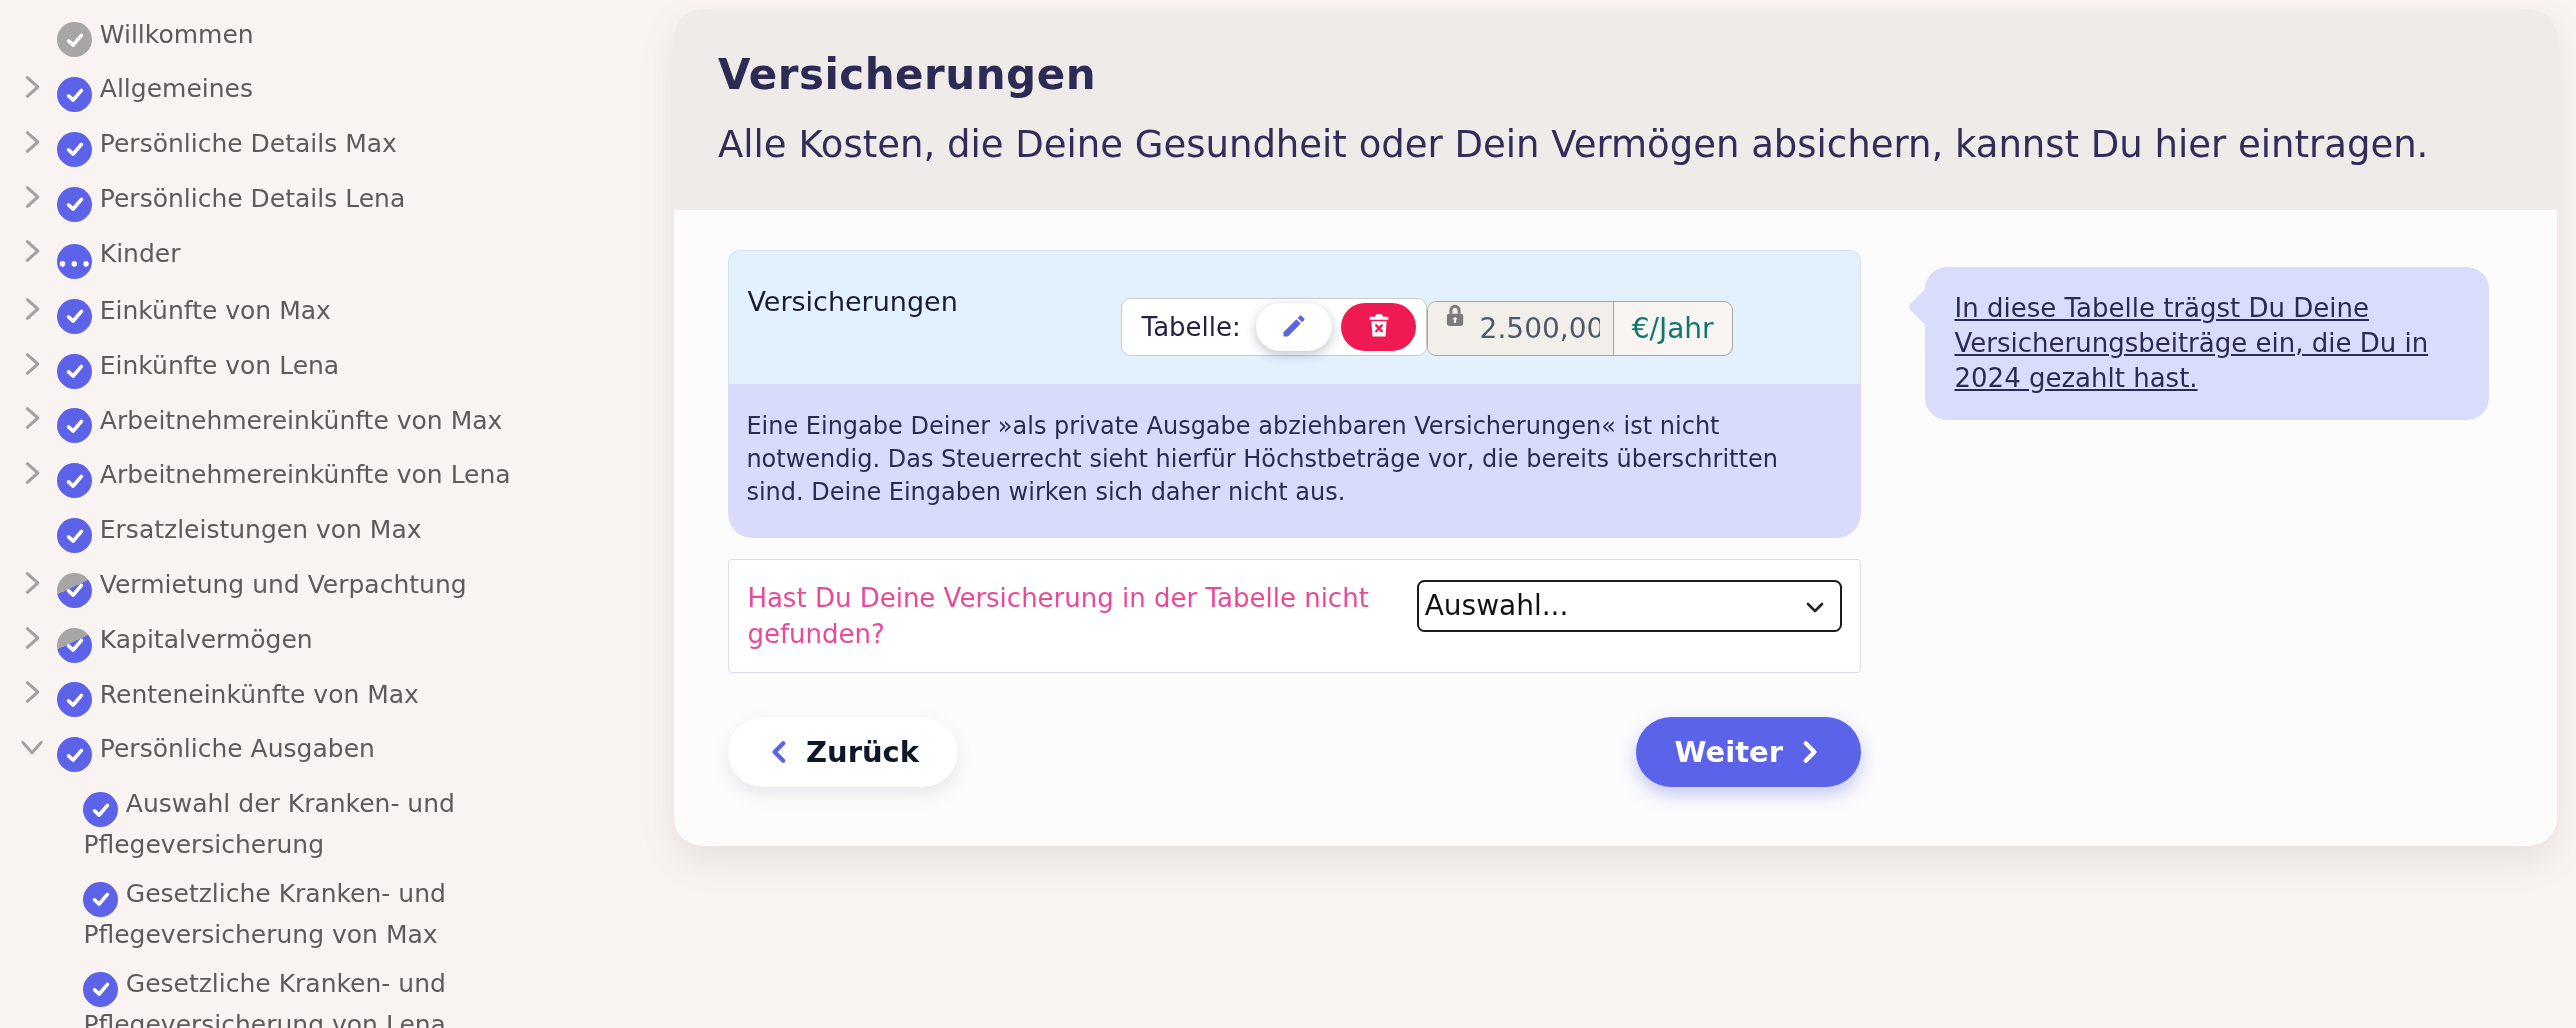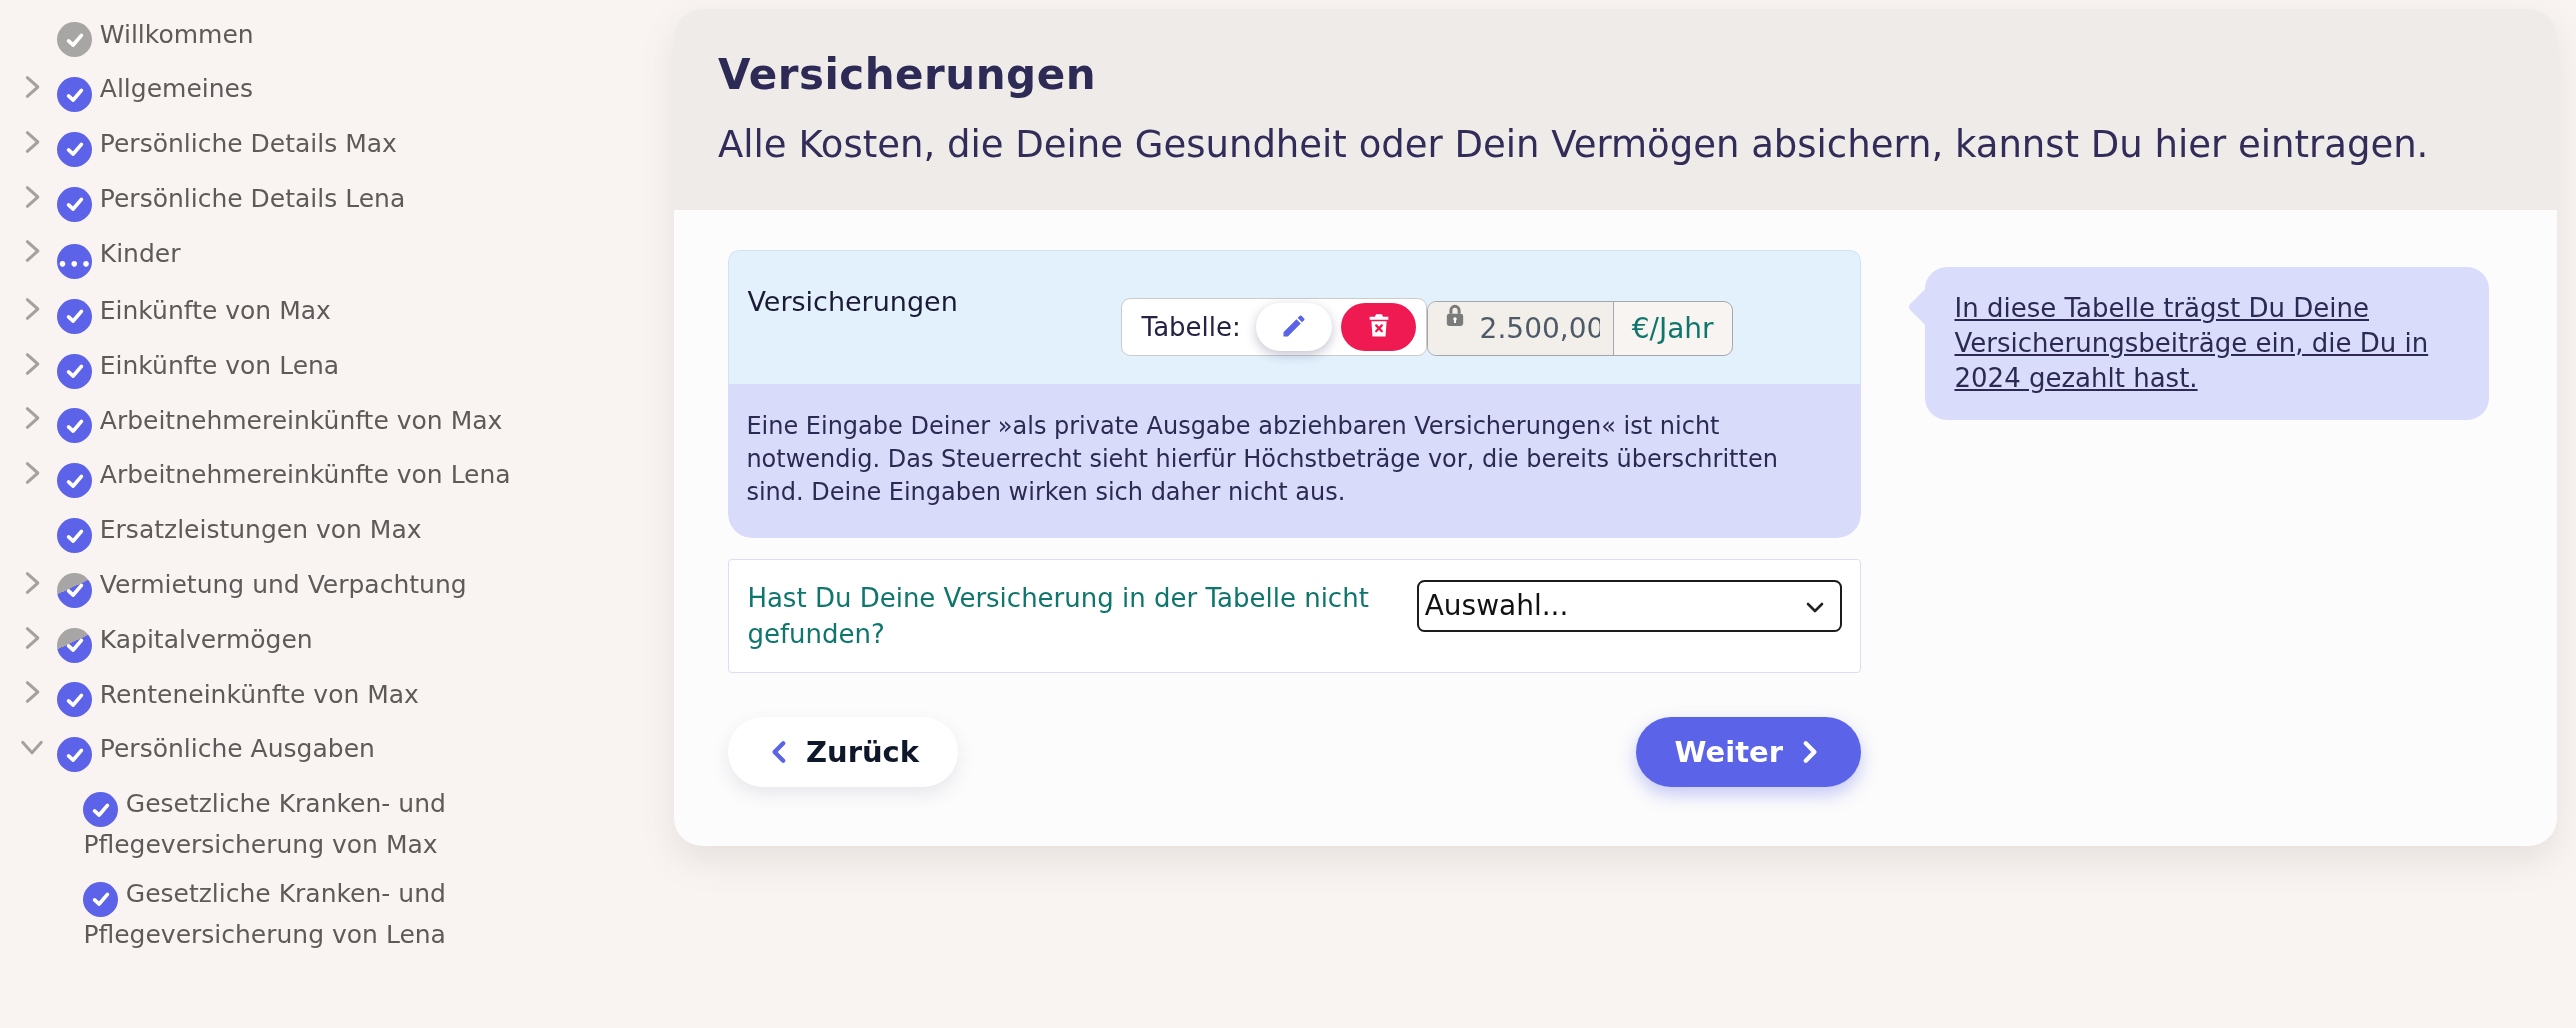--- a/index.html
+++ b/index.html
@@ -104,21 +104,21 @@
     background:#d8dcfa; border-radius:0 0 24px 24px;
     padding:26px 20px 28px 18.4px;
     font-size:24px; line-height:1.38; color:#2c2a52; max-width:1133px;
   }
 
   
   .question-box {
     margin-top:21px; background:#fff; border:1.8px solid #dcdcf6; border-radius:3.7px;
     padding:20px 18.4px 20px 18.4px; display:flex; align-items:flex-start;
   }
-  .question-text { font-size:26px; line-height:1.4; color:#0f766e; width:682px; }
+  .question-text { font-size:26px; line-height:1.4; color:#ec4899; width:682px; }
   .select-wrap {
     margin-left:auto; position:relative; width:433px; height:52px;
     border:2.8px solid #1b1b1b; border-radius:7.4px; background:#fff;
   }
   .select-wrap select {
     appearance:none; -webkit-appearance:none; width:100%; height:100%;
     border:none; background:transparent; font-family:inherit;
     font-size:28px; color:#111; padding:0 55px 0 6px; outline:none; cursor:pointer;
   }
   .select-chevron { position:absolute; right:13px; top:13px; pointer-events:none; }
@@ -258,20 +258,25 @@
   </div>
 
   <div class="nav-row lvl0">
     <span class="chev down"><svg viewBox="0 0 24 24">
             <polyline points="8 4 17 12 8 20"></polyline>
           </svg></span><span class="status done"><svg class="check" viewBox="0 0 24 24">
             <polyline points="5 13 10 17.5 19 7"></polyline>
           </svg></span><span class="nav-label">Persönliche Ausgaben</span>
   </div>
 
+  <div class="nav-row lvl1">
+    <span class="status done"><svg class="check" viewBox="0 0 24 24">
+            <polyline points="5 13 10 17.5 19 7"></polyline>
+          </svg></span><span class="nav-label">Auswahl der Kranken- und Pflegeversicherung</span>
+  </div>
 
   <div class="nav-row lvl1">
     <span class="status done"><svg class="check" viewBox="0 0 24 24">
             <polyline points="5 13 10 17.5 19 7"></polyline>
           </svg></span><span class="nav-label">Gesetzliche Kranken- und Pflegeversicherung von Max</span>
   </div>
 
   <div class="nav-row lvl1">
     <span class="status done"><svg class="check" viewBox="0 0 24 24">
             <polyline points="5 13 10 17.5 19 7"></polyline>

